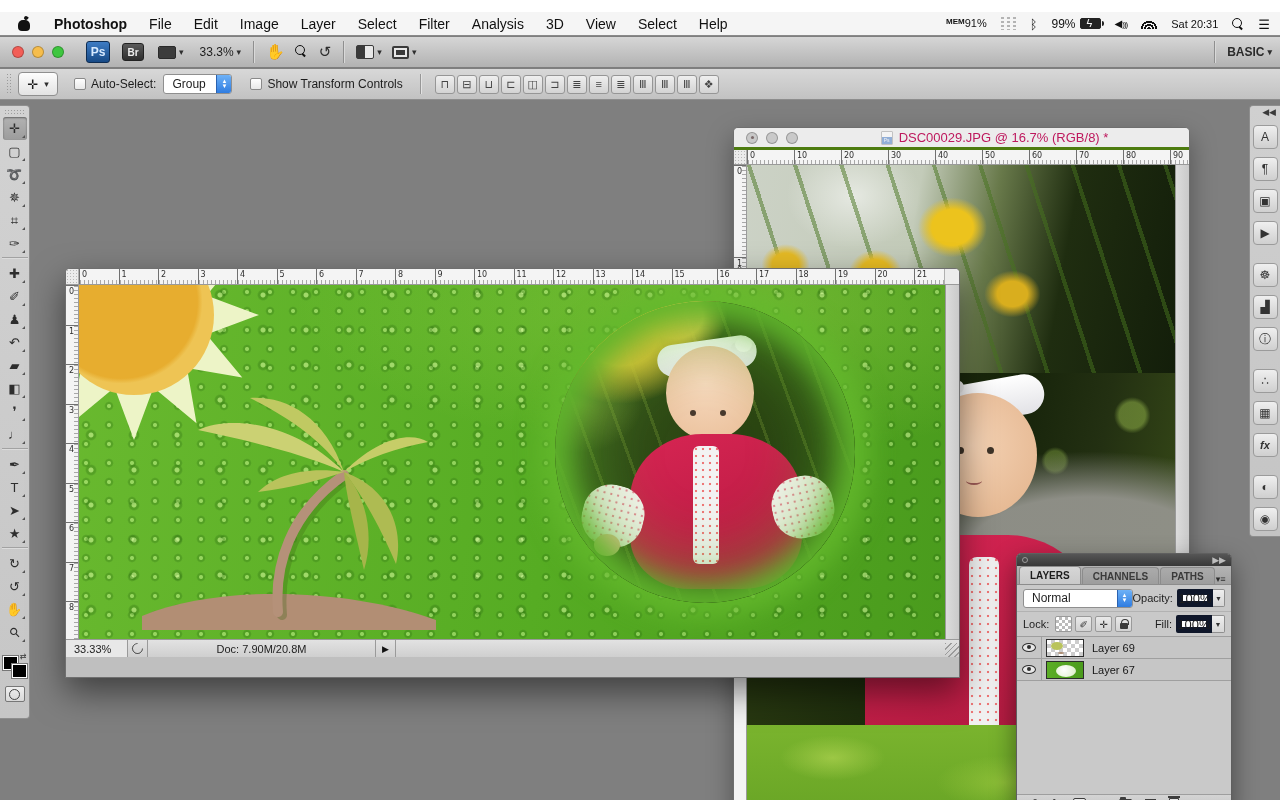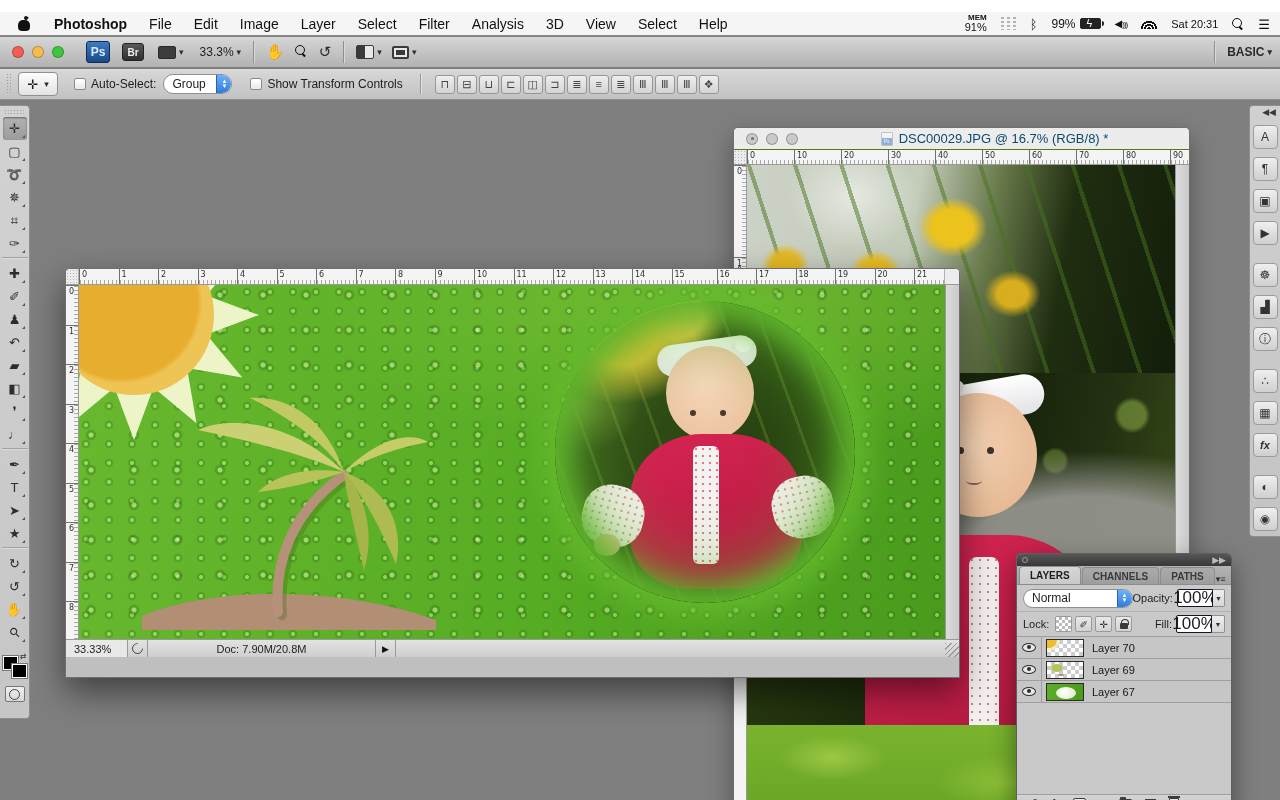--- a/index.html
+++ b/index.html
@@ -14,21 +14,21 @@
   .apple { width:13px; height:14px; position:relative; margin:0 12px 0 8px; }
   .apple::before { content:""; position:absolute; left:0; top:3px; width:12px; height:11px;
                    background:#111; border-radius:5px 5px 4px 4px; }
   .apple::after { content:""; position:absolute; left:6px; top:-1px; width:4px; height:4px;
                   background:#111; border-radius:60% 0 60% 60%; transform:rotate(40deg); }
   .menu-app { font-weight:bold; padding:0 11px; }
   .menus { display:flex; }
   .menus .menu-item { padding:0 11px; }
   .menubar .spacer { flex:1; }
   .mb-status { display:flex; align-items:center; gap:14px; }
-  .mem { display:flex; flex-direction:column; align-items:flex-end; line-height:1; }
+  .mem { display:flex; flex-direction:row; align-items:flex-start; line-height:1; }
   .mem .mem-top { font-size:8px; font-weight:bold; }
   .mem .mem-bot { font-size:11px; }
   .eq-icon { width:15px; height:13px;
     background-image:repeating-linear-gradient(to bottom, transparent 0 2px, #f5f5f5 2px 4px),
                      repeating-linear-gradient(to right, #b4b4b4 0 3px, transparent 3px 6px); }
   .bt-icon::before { content:"ᛒ"; font-size:13px; color:#222; }
   .batt-wrap { display:flex; align-items:center; gap:4px; font-size:12px; }
   .batt { position:relative; width:21px; height:11px; border:1px solid #222; border-radius:2px; background:#222; }
   .batt::before { content:"ϟ"; position:absolute; left:6px; top:-2px; color:#f5f5f5; font-size:11px; }
   .batt::after { content:""; position:absolute; right:-4px; top:2px; width:2px; height:5px; background:#222; border-radius:0 2px 2px 0; }
@@ -75,21 +75,21 @@
   .workspace { margin-left:auto; display:flex; align-items:center; font-size:12px; font-weight:bold; color:#2b2b2b; }
 
   
   .optionsbar { position:absolute; top:57px; left:0; right:0; height:31px; background:linear-gradient(#d8d8d8,#c2c2c2);
                 border-bottom:1px solid #8d8d8d; display:flex; align-items:center; padding:0 6px; z-index:48; font-size:12px; color:#1c1c1c; }
   .ob-grip { width:7px; height:22px; background-image:radial-gradient(circle, #9a9a9a 35%, transparent 40%); background-size:3px 3px; margin-right:5px; }
   .tool-preset { width:40px; height:24px; background:linear-gradient(#fdfdfd,#e3e3e3); border:1px solid #8f8f8f; border-radius:4px;
                  display:flex; align-items:center; justify-content:center; gap:3px; font-size:13px; margin-right:16px; }
   .checkbox { width:12px; height:12px; border:1px solid #8a8a8a; border-radius:2px; background:linear-gradient(#fff,#e9e9e9); margin-right:5px; }
   .ob-label { margin-right:7px; }
-  .select { height:20px; background:#fff; border:1px solid #8f8f8f; border-radius:10px; display:flex; align-items:center; overflow:hidden; }
+  .select { height:20px; background:#fff; border:1px solid #8f8f8f; border-radius:3px; display:flex; align-items:center; overflow:hidden; }
   .select .sel-text { padding:0 8px; min-width:52px; font-size:12px; }
   .stepper { width:15px; height:100%; background:linear-gradient(#6db1f7,#2f7ce0); border-left:1px solid #2b62b0;
              display:flex; flex-direction:column; align-items:center; justify-content:center; color:#fff; }
   .stepper i { font-style:normal; font-size:6px; line-height:5px; }
   .ob-gap { width:18px; }
   .align-group { display:flex; gap:2px; margin-left:4px; }
   .align-btn { width:20px; height:19px; border:1px solid #969696; border-radius:3px; background:linear-gradient(#efefef,#d3d3d3);
                font-size:11px; color:#444; display:flex; align-items:center; justify-content:center; }
   .ob-sep { width:1px; height:20px; background:#979797; margin:0 10px; box-shadow:1px 0 0 #e2e2e2; }
 
@@ -128,21 +128,21 @@
   .dock-icon { width:25px; height:24px; margin-bottom:8px; border-radius:4px; background:linear-gradient(#efefef,#cfcfcf);
                border:1px solid #9b9b9b; display:flex; align-items:center; justify-content:center; font-size:12px; color:#333; }
   .dock-list { display:flex; flex-direction:column; align-items:center; }
   .dock-list .dock-icon:nth-child(5), .dock-list .dock-icon:nth-child(8), .dock-list .dock-icon:nth-child(11) { margin-top:10px; }
   .dock-icon[data-name="styles-panel"] { font-style:italic; font-weight:bold; font-size:11px; }
 
   
   .docwin { position:absolute; background:#bfbfbf; border:1px solid #6f6f6f; border-radius:5px 5px 0 0; overflow:hidden; }
   .titlebar { height:22px; display:flex; align-items:center; padding:0 8px; font-size:13px; }
   .titlebar.active { background:linear-gradient(#eeeeee,#cdcdcd); color:#2e2e2e; border-bottom:1px solid #9a9a9a; }
-  .titlebar.inactive { background:#ececec; color:#0c4a6e; border-bottom:1px solid #4d7c0f; }
+  .titlebar.inactive { background:#ececec; color:#be185d; border-bottom:3px solid #4d7c0f; }
   .title-text { flex:0 1 auto; white-space:nowrap; overflow:hidden; }
   .titlebar .t-spacer { flex:1; }
   .doc-icon { width:12px; height:14px; background:#fdfdfd; border:1px solid #9a9a9a; border-radius:1px; position:relative; margin-right:6px; }
   .doc-icon::after { content:"Ps"; position:absolute; left:0; right:0; bottom:0; height:7px; background:#3a74c4; color:#fff; font-size:5px; text-align:center; line-height:7px; }
   .titlebar.inactive .doc-icon { opacity:.5; }
   .ruler-row { display:flex; height:16px; background:#f4f4f4; border-bottom:1px solid #9a9a9a; }
   .ruler-corner { background:#ececec; border-right:1px solid #b0b0b0;
                   background-image:radial-gradient(circle,#b9b9b9 30%,transparent 35%); background-size:3px 3px; }
   .ruler-h { flex:1; display:flex; overflow:hidden; font-family:"DejaVu Sans", sans-serif; }
   .ruler-h .rcell { flex:0 0 auto; position:relative; border-left:1px solid #707070; color:#2e2e2e; font-size:8px;
@@ -263,22 +263,22 @@
   .lp-tabs { height:19px; background:linear-gradient(#b4b4b4,#a2a2a2); display:flex; align-items:flex-end; padding:2px 2px 0; border-bottom:1px solid #8c8c8c; }
   .ltab { height:17px; padding:0 10px; font-size:10px; font-weight:bold; color:#3a3a3a; display:flex; align-items:center;
     border:1px solid #8c8c8c; border-bottom:none; border-radius:4px 4px 0 0; background:linear-gradient(#ababab,#9d9d9d); margin-right:1px; }
   .ltab.selected { background:linear-gradient(#d6d6d6,#c9c9c9); color:#1c1c1c; height:18px; }
   .lp-menu-icon { margin-left:auto; color:#2e2e2e; font-size:9px; padding-right:4px; }
   .lp-row { display:flex; align-items:center; padding:0 6px; font-size:11px; color:#1e1e1e; }
   .lp-blend-row { height:27px; border-bottom:1px solid #b2b2b2; }
   .lp-lock-row { height:25px; border-bottom:1px solid #9e9e9e; }
   .blend-select { width:118px; height:19px; }
   .lp-label { margin-left:auto; margin-right:4px; }
-  .pct-field { width:36px; height:18px; background:#fff; border:1px solid #0f172a; border-radius:2px 0 0 2px;
-    font-size:17px; display:flex; align-items:center; justify-content:center; }
+  .pct-field { width:36px; height:18px; background:#fff; border:6px solid #0f172a; border-radius:2px 0 0 2px;
+    font-size:13px; display:flex; align-items:center; justify-content:center; }
   .pct-drop { width:13px; height:18px; border:1px solid #8f8f8f; border-left:none; border-radius:0 2px 2px 0;
     background:linear-gradient(#efefef,#d6d6d6); font-size:7px; color:#333; display:flex; align-items:center; justify-content:center; }
   .lock-btn { width:17px; height:16px; border:1px solid #9a9a9a; border-radius:2px; background:linear-gradient(#e9e9e9,#d2d2d2);
     margin-right:3px; display:flex; align-items:center; justify-content:center; font-size:10px; color:#333; }
   .lock-btn.checker { background-image:linear-gradient(45deg,#bbb 25%,transparent 25% 75%,#bbb 75%),linear-gradient(45deg,#bbb 25%,#fff 25% 75%,#bbb 75%); background-size:6px 6px; background-position:0 0,3px 3px; }
   .padlock { position:relative; width:8px; height:6px; background:#3a3a3a; border-radius:1px; margin-top:3px; }
   .padlock::before { content:""; position:absolute; left:1px; top:-4px; width:6px; height:5px; border:1.5px solid #3a3a3a; border-bottom:none; border-radius:4px 4px 0 0; }
   .layer-list { background:#c6c6c6; }
   .layer-row { display:flex; align-items:center; height:22px; border-bottom:1px solid #9f9f9f; background:#c6c6c6; }
   .layer-row.selected { background:#b9d4f3; }
@@ -850,29 +850,20 @@
         <span class="lock-btn" data-name="lock-pixels-button">✐</span>
         <span class="lock-btn" data-name="lock-position-button">✛</span>
         <span class="lock-btn" data-name="lock-all-button">
             <span class="padlock"></span>
           </span>
         <span class="lp-label" data-name="fill-label">Fill:</span>
         <span class="pct-field" data-name="fill-field">100%</span>
         <span class="pct-drop" data-name="fill-dropdown">▼</span>
       </div>
       <div class="layer-list" data-name="layer-list">
-        <div class="layer-row" data-name="layer-row-70">
-          <span class="eye-cell" data-name="visibility-toggle">
-              <span class="eye" data-name="eye-icon"></span>
-            </span>
-          <span class="thumb-cell">
-              <span class="thumb sun" data-name="layer-thumbnail"></span>
-            </span>
-          <span class="layer-name">Layer 70</span>
-        </div>
         <div class="layer-row" data-name="layer-row-69">
           <span class="eye-cell" data-name="visibility-toggle">
               <span class="eye" data-name="eye-icon"></span>
             </span>
           <span class="thumb-cell">
               <span class="thumb palm" data-name="layer-thumbnail"></span>
             </span>
           <span class="layer-name">Layer 69</span>
         </div>
         <div class="layer-row" data-name="layer-row-67">

